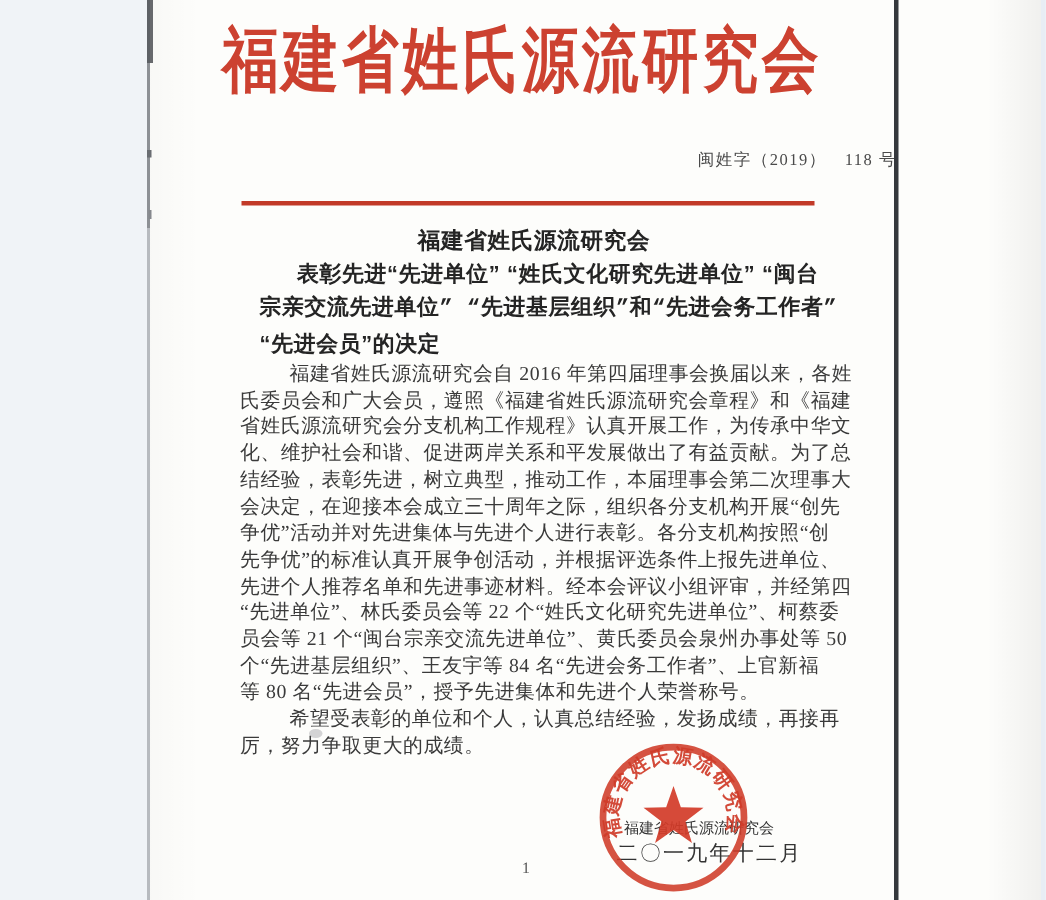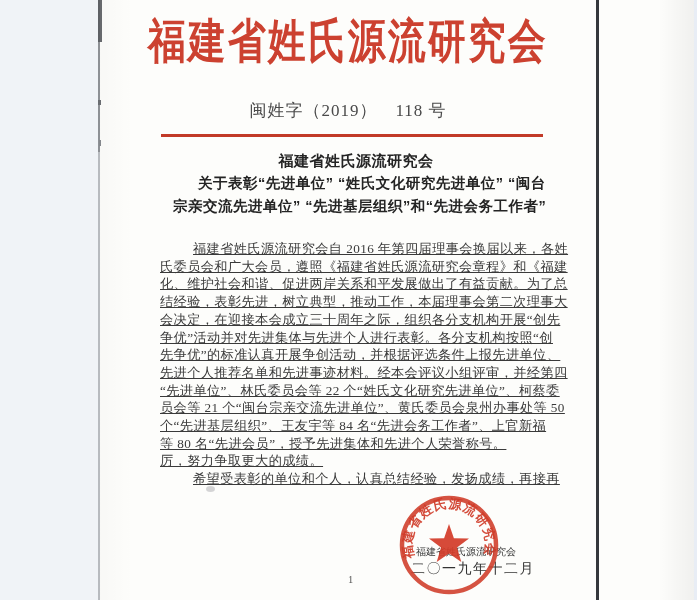--- a/index.html
+++ b/index.html
@@ -10,36 +10,36 @@
         background-image:linear-gradient(to right, rgba(0,0,0,0.02), rgba(0,0,0,0) 6%, rgba(0,0,0,0) 94%, rgba(0,0,0,0.05));}
   .edge-left{position:absolute;left:98px;top:0;width:1.5px;height:600px;background:#b7babf;}
   .edge-left-top{position:absolute;left:98px;top:0;width:4px;height:42px;background:#4d5055;opacity:.85;}
   .edge-left-mid{position:absolute;left:98px;top:42px;width:2px;height:110px;background:#8d9095;}
   .edge-right{position:absolute;left:596px;top:0;width:3px;height:600px;background:#35383c;}
 
   .masthead{position:absolute;left:0;top:10px;width:500px;text-align:center;}
   .masthead span{display:inline-block;transform:scaleX(0.80);transform-origin:50% 50%;
         white-space:nowrap;font-family:"Liberation Serif",serif;font-weight:bold;
         font-size:47px;line-height:62px;letter-spacing:3px;color:#cc4130;}
-  .doc-number{position:absolute;left:0;top:99px;width:500px;text-align:center;
-        font-size:17px;color:#4a4a4a;letter-spacing:1px;}
+  .doc-number{position:absolute;left:0;top:99px;width:500px;text-align:right;
+        font-size:11px;color:#4a4a4a;letter-spacing:1px;}
   .red-rule{position:absolute;left:63px;top:134px;width:382px;height:3px;background:#c23a28;}
 
   .title-block{position:absolute;left:62px;top:149px;width:392px;
         font-family:"Liberation Sans",sans-serif;font-weight:bold;
         font-size:14.5px;line-height:23.2px;color:#242424;letter-spacing:0.5px;}
   .title-block .t0{text-align:center;font-size:15px;}
   .title-block .t1{padding-left:38px;white-space:nowrap;}
-  .title-block .t2{padding-left:13px;white-space:nowrap;}
+  .title-block .t2{padding-left:13px;white-space:nowrap;font-family:Liberation Mono, monospace;}
   .title-block .t3{padding-left:13px;white-space:nowrap;}
 
   .body-text{position:absolute;left:62px;top:240px;width:395px;
         font-family:"Liberation Serif",serif;font-size:13.2px;line-height:17.7px;
         color:#3a3a3a;letter-spacing:0.4px;}
-  .bline{white-space:nowrap;text-decoration:underline;}
+  .bline{white-space:nowrap;}
   .indent{padding-left:33px;}
 
   .sig-org{position:absolute;left:318px;top:545px;font-size:10px;color:#333;white-space:nowrap;}
   .sig-date{position:absolute;left:313px;top:560px;font-size:14px;color:#333;
         letter-spacing:1.5px;white-space:nowrap;}
   .pagenum{position:absolute;left:250px;top:574px;font-size:10.5px;color:#555;}
 
   .seal{position:absolute;left:299px;top:493px;width:105px;height:105px;}
 
   .speck1{position:absolute;left:98px;top:100px;width:3px;height:5px;background:#6a6d72;}
@@ -57,39 +57,41 @@
     <div class="masthead">
       <span>福建省姓氏源流研究会</span>
     </div>
 
     <div class="doc-number">闽姓字（2019）　118 号</div>
 
     <div class="red-rule"></div>
 
     <div class="title-block">
       <div class="t0">福建省姓氏源流研究会</div>
-      <div class="t1">关于表彰“先进单位” “姓氏文化研究先进单位” “闽台</div>
+      <div class="t1">表彰先进“先进单位” “姓氏文化研究先进单位” “闽台</div>
       <div class="t2">宗亲交流先进单位” “先进基层组织”和“先进会务工作者”</div>
+      <div class="t3">“先进会员”的决定</div>
     </div>
 
     <div class="body-text">
       <div class="bline indent">福建省姓氏源流研究会自 2016 年第四届理事会换届以来，各姓</div>
       <div class="bline">氏委员会和广大会员，遵照《福建省姓氏源流研究会章程》和《福建</div>
+      <div class="bline">省姓氏源流研究会分支机构工作规程》认真开展工作，为传承中华文</div>
       <div class="bline">化、维护社会和谐、促进两岸关系和平发展做出了有益贡献。为了总</div>
       <div class="bline">结经验，表彰先进，树立典型，推动工作，本届理事会第二次理事大</div>
       <div class="bline">会决定，在迎接本会成立三十周年之际，组织各分支机构开展“创先</div>
       <div class="bline">争优”活动并对先进集体与先进个人进行表彰。各分支机构按照“创</div>
       <div class="bline">先争优”的标准认真开展争创活动，并根据评选条件上报先进单位、</div>
       <div class="bline">先进个人推荐名单和先进事迹材料。经本会评议小组评审，并经第四</div>
       <div class="bline">“先进单位”、林氏委员会等 22 个“姓氏文化研究先进单位”、柯蔡委</div>
       <div class="bline">员会等 21 个“闽台宗亲交流先进单位”、黄氏委员会泉州办事处等 50</div>
       <div class="bline">个“先进基层组织”、王友宇等 84 名“先进会务工作者”、上官新福</div>
       <div class="bline">等 80 名“先进会员”，授予先进集体和先进个人荣誉称号。</div>
+      <div class="bline indent">希望受表彰的单位和个人，认真总结经验，发扬成绩，再接再</div>
       <div class="bline">厉，努力争取更大的成绩。</div>
-      <div class="bline indent">希望受表彰的单位和个人，认真总结经验，发扬成绩，再接再</div>
     </div>
 
     <div class="sig-org">福建省姓氏源流研究会</div>
     <div class="sig-date">二〇一九年十二月</div>
     <div class="pagenum">1</div>
 
     <svg class="seal" viewBox="0 0 105 105">
       <circle cx="52" cy="52" r="47" fill="none" stroke="#cf3b28" stroke-width="4.5" stroke-opacity="0.88"></circle>
       <polygon points="52,31 47.1,45.2 32,45.5 44,54.6 39.7,69 52,60.4 64.3,69 60,54.6 72,45.5 56.9,45.2" fill="#d23b28" fill-opacity="0.92"></polygon>
       <defs>

